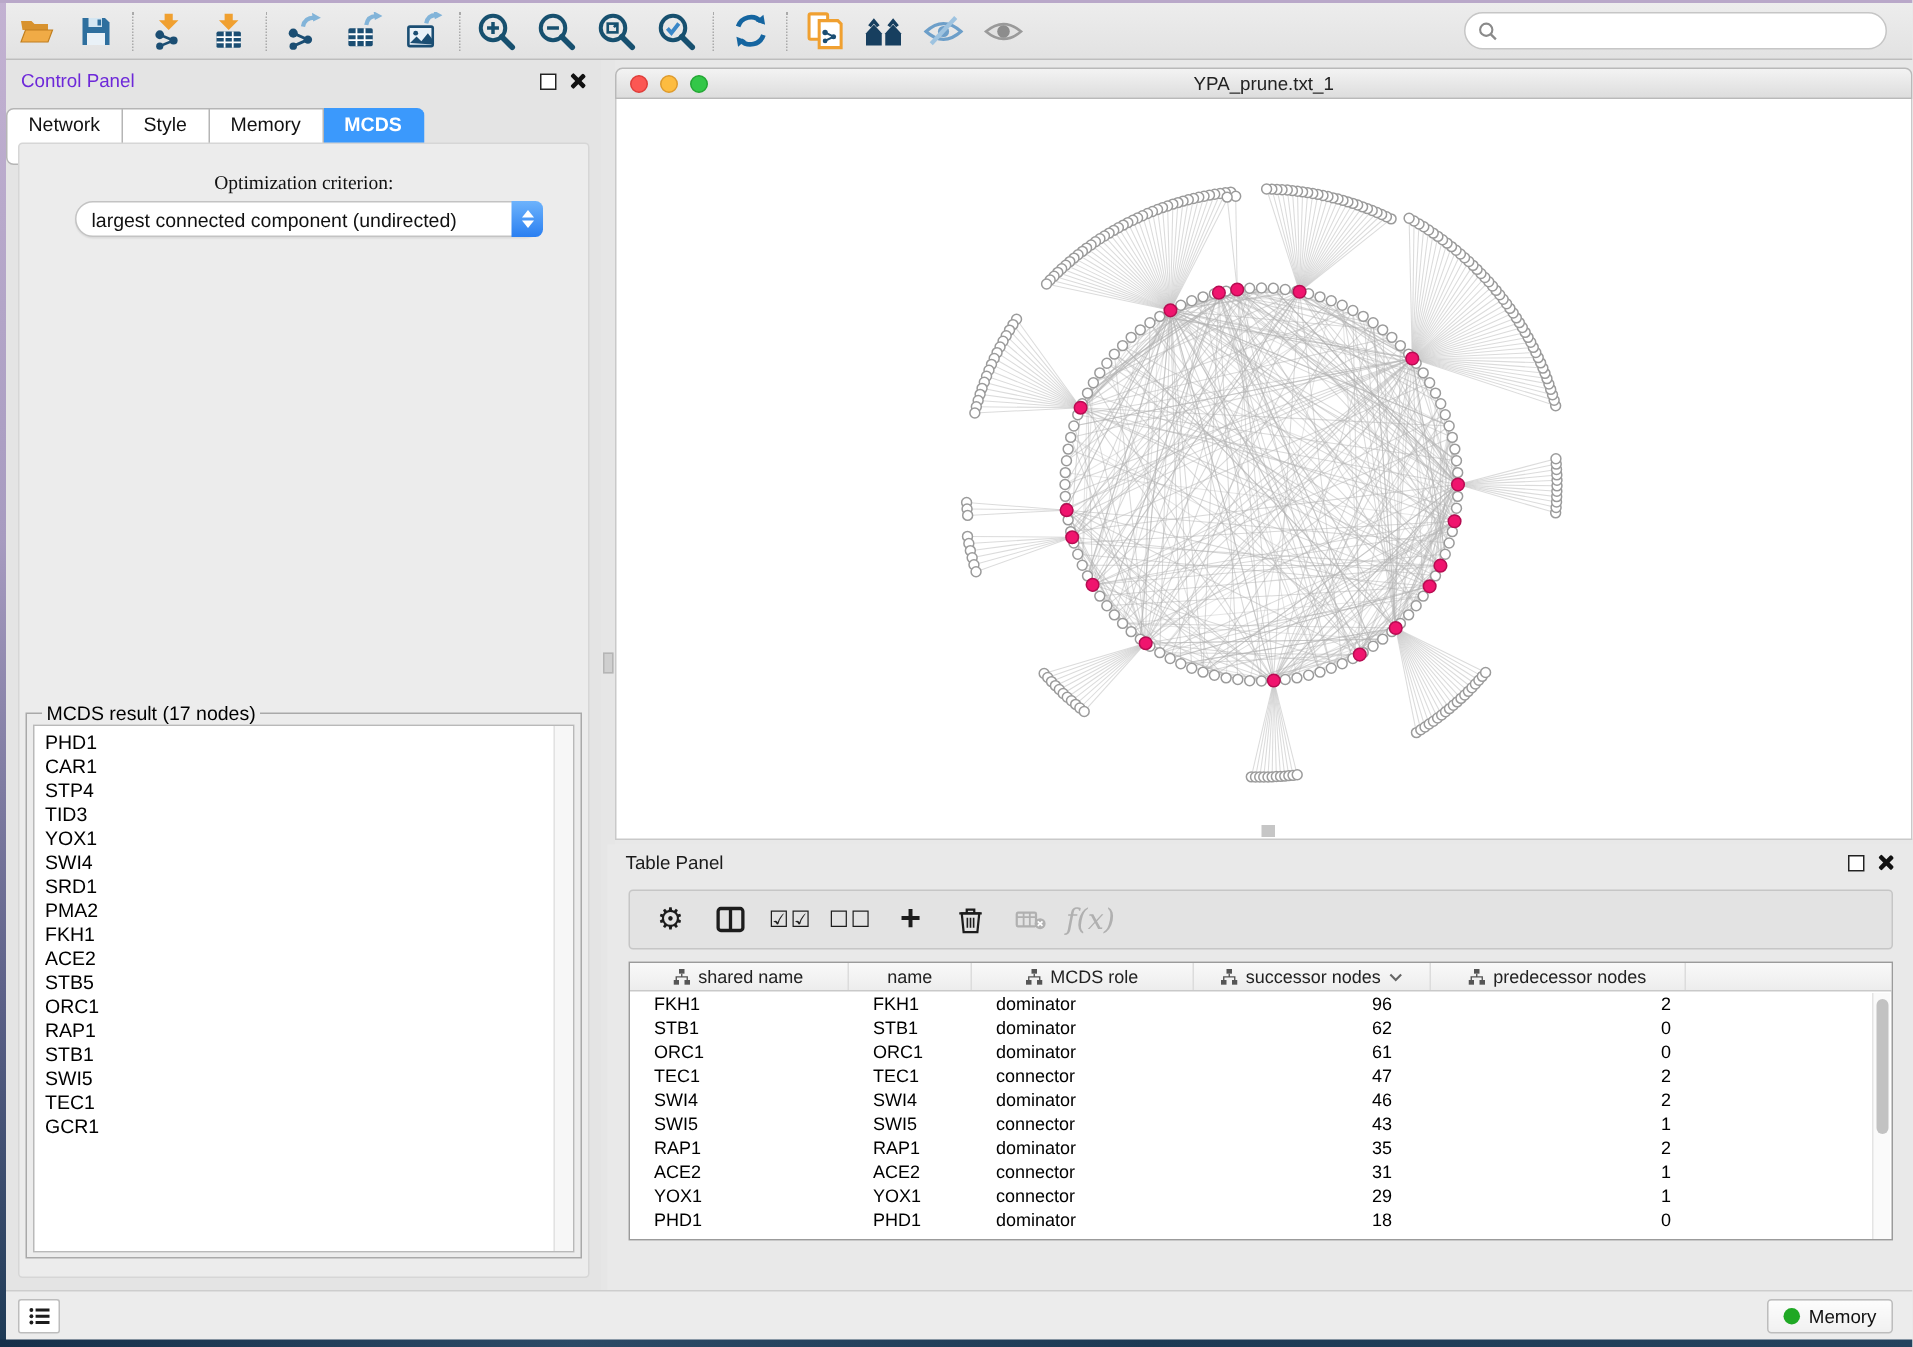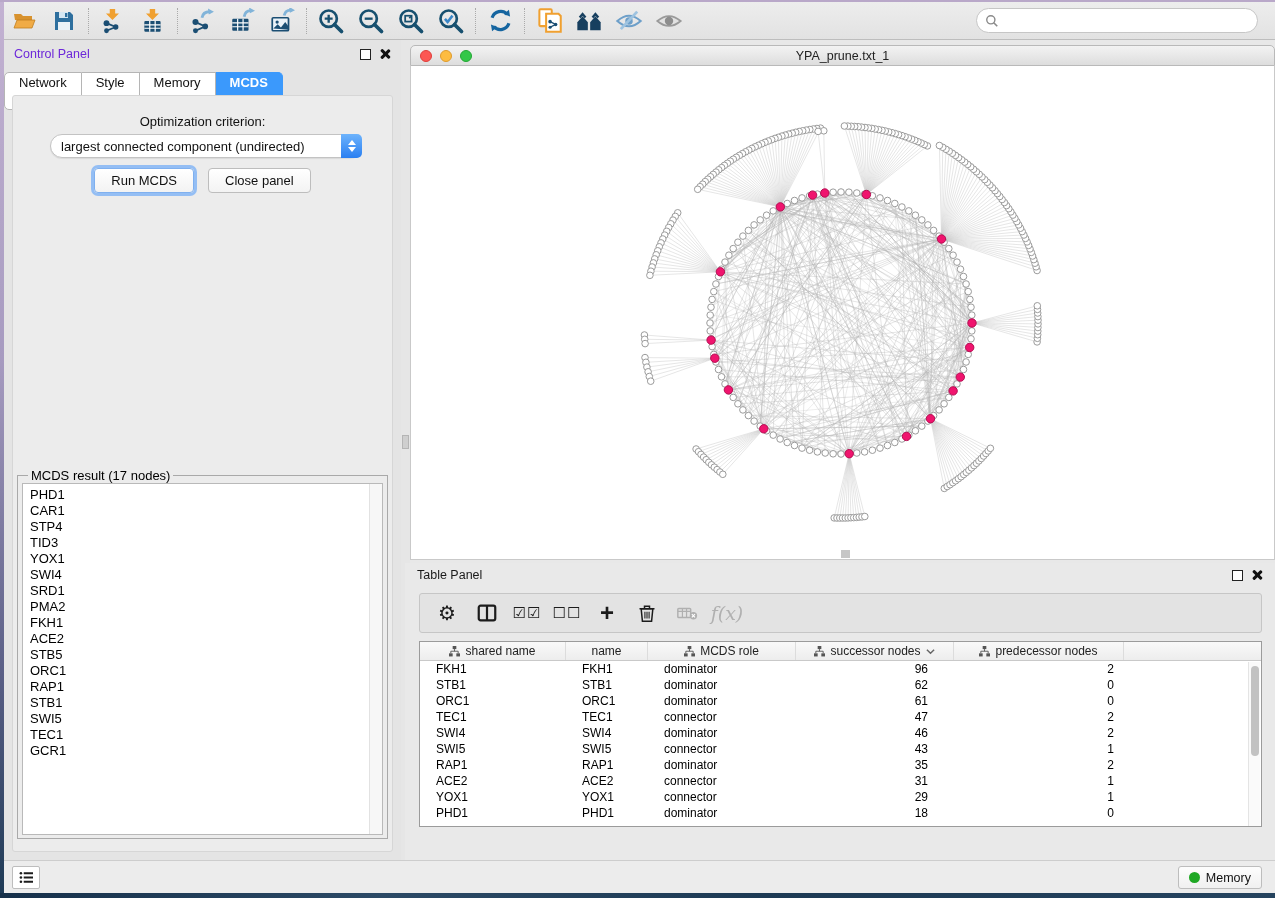--- a/index.html
+++ b/index.html
@@ -34,21 +34,21 @@
   .close-x::before { transform:rotate(45deg); } .close-x::after { transform:rotate(-45deg); }
 
   .cp-tabs { display:flex; justify-content:flex-start; gap:0; margin-top:4px; height:38px; }
   .cp-tab { font-size:13px; color:#111; background:#fff; border:1px solid #b5b5b5; border-left:none;
             padding:2px 14px 3px; cursor:pointer; }
   .cp-tab:first-child { border-left:1px solid #b5b5b5; border-radius:5px 0 0 5px; }
   .cp-tab.active { background:#3b99fc; color:#fff; border-color:#3b99fc; border-radius:0 5px 5px 0; font-weight:bold; }
 
   .cp-card { position:absolute; left:8px; top:55px; width:381px; height:757px; background:#ececec;
              border:1px solid #d6d6d6; border-radius:3px; }
-  .opt-label { text-align:center; font-size:13px; color:#111; margin-top:18px; }
+  .opt-label { text-align:center; font-size:13px; color:#111; margin-top:18px;font-family:Liberation Serif, serif; }
   .dropdown { position:absolute; left:37px; top:38px; width:312px; height:24px; background:#fff;
               border:1px solid #c3c3c3; border-radius:12px; display:flex; align-items:center; cursor:pointer;
               box-shadow:0 1px 1px rgba(0,0,0,.08); }
   .dropdown .dd-text { flex:1; font-size:13px; color:#111; padding-left:10px; white-space:nowrap; overflow:hidden; }
   .dd-stepper { width:21px; height:24px; margin-right:-1px; border-radius:0 5px 5px 0;
                 background:linear-gradient(#6db3fc,#2a7ff1); display:flex; flex-direction:column;
                 align-items:center; justify-content:center; gap:2px; }
   .dd-up { width:0;height:0;border-left:4px solid transparent;border-right:4px solid transparent;border-bottom:5px solid #fff; }
   .dd-down { width:0;height:0;border-left:4px solid transparent;border-right:4px solid transparent;border-top:5px solid #fff; }
   .cp-buttons { position:absolute; top:72px; left:0; width:100%; display:flex; justify-content:center; gap:14px; }
@@ -294,24 +294,20 @@
     <span class="cp-tab active">MCDS</span>
   </div>
   <div class="cp-card">
     <div class="opt-label">Optimization criterion:</div>
     <div class="dropdown">
       <span class="dd-text">largest connected component (undirected)</span>
       <span class="dd-stepper">
           <span class="dd-up"></span>
           <span class="dd-down"></span>
         </span>
-    </div>
-    <div class="cp-buttons">
-      <button class="btn focused">Run MCDS</button>
-      <button class="btn">Close panel</button>
     </div>
     <fieldset class="mcds-box">
       <legend>MCDS result (17 nodes)</legend>
       <div class="mcds-list">
 
       <div class="mcds-item">PHD1</div>
           <div class="mcds-item">CAR1</div>
           <div class="mcds-item">STP4</div>
           <div class="mcds-item">TID3</div>
           <div class="mcds-item">YOX1</div>

